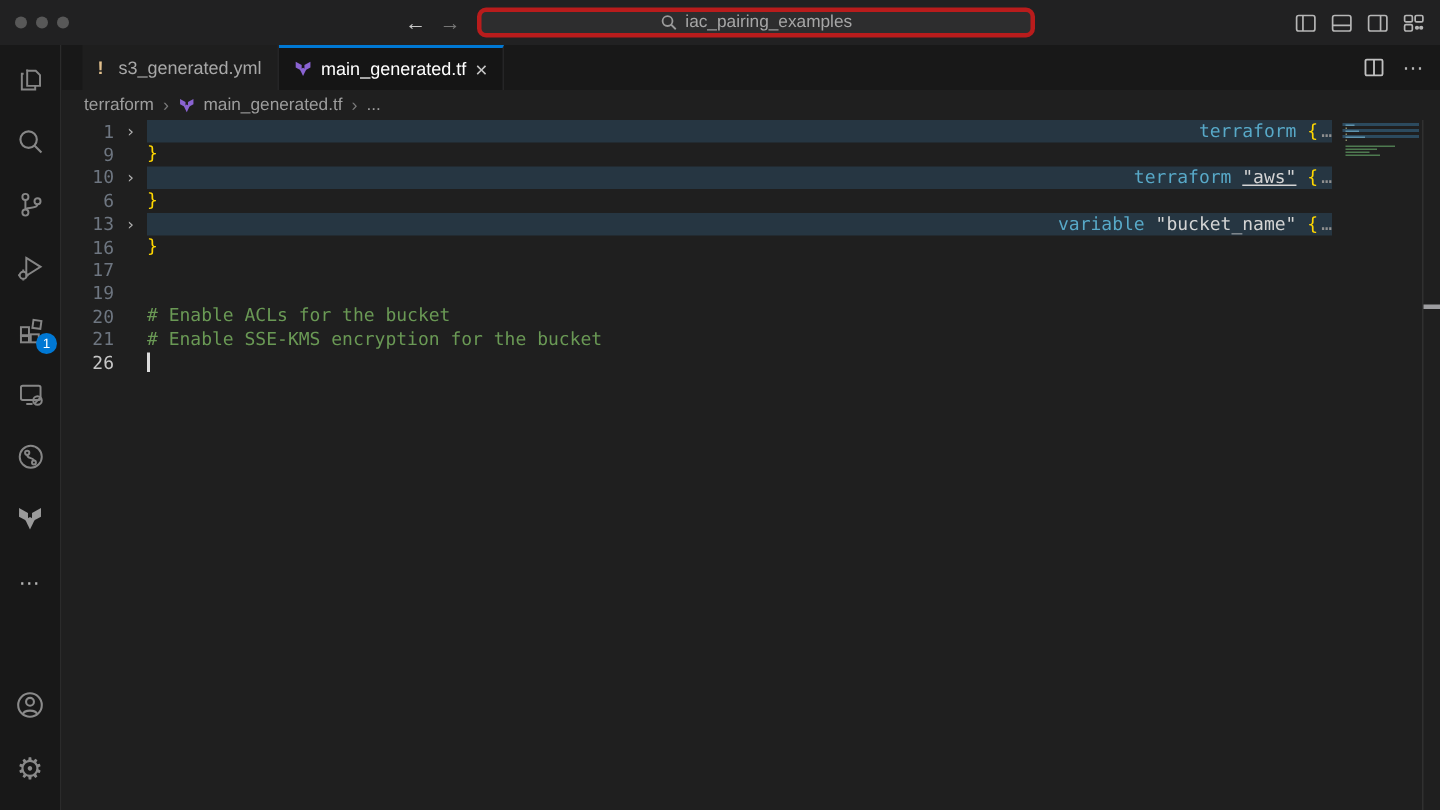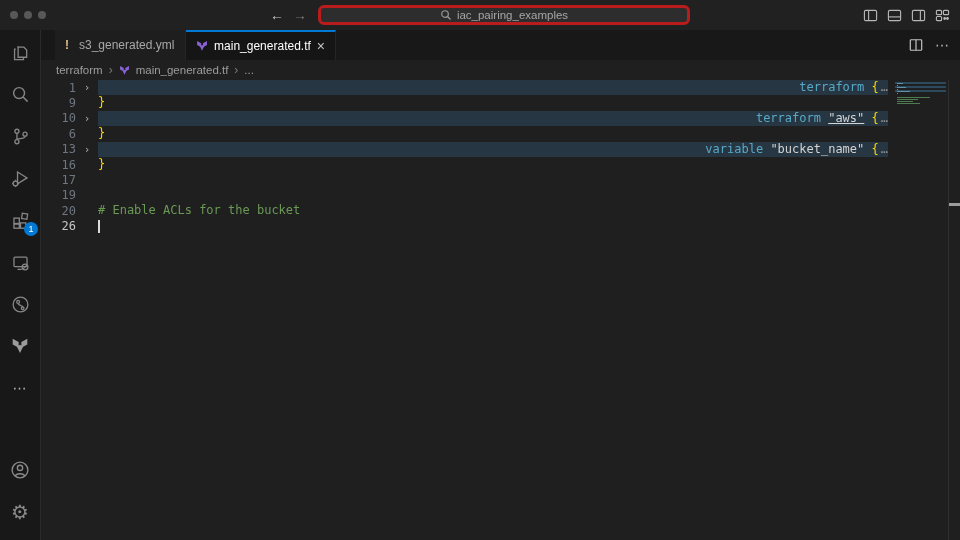--- a/index.html
+++ b/index.html
@@ -271,20 +271,25 @@
             <div class="code-row">
               <span class="ln">19</span>
               <span class="chev"></span>
             </div>
             <div class="code-row">
               <span class="ln">20</span>
               <span class="chev"></span>
               <span class="codetxt"><span class="tk-cm"># Enable ACLs for the bucket</span></span>
             </div>
             <div class="code-row">
+              <span class="ln">21</span>
+              <span class="chev"></span>
+              <span class="codetxt"><span class="tk-cm"># Enable SSE-KMS encryption for the bucket</span></span>
+            </div>
+            <div class="code-row">
               <span class="ln active">26</span>
               <span class="chev"></span>
               <span class="codetxt"><span class="caret"></span></span>
             </div>
           </div>
         <div class="minimap">
             <div class="mm-row hl">
               <div class="mm-streak" style="width: 6.05px; background: rgb(95, 147, 173);"></div>
             </div>
             <div class="mm-row">

